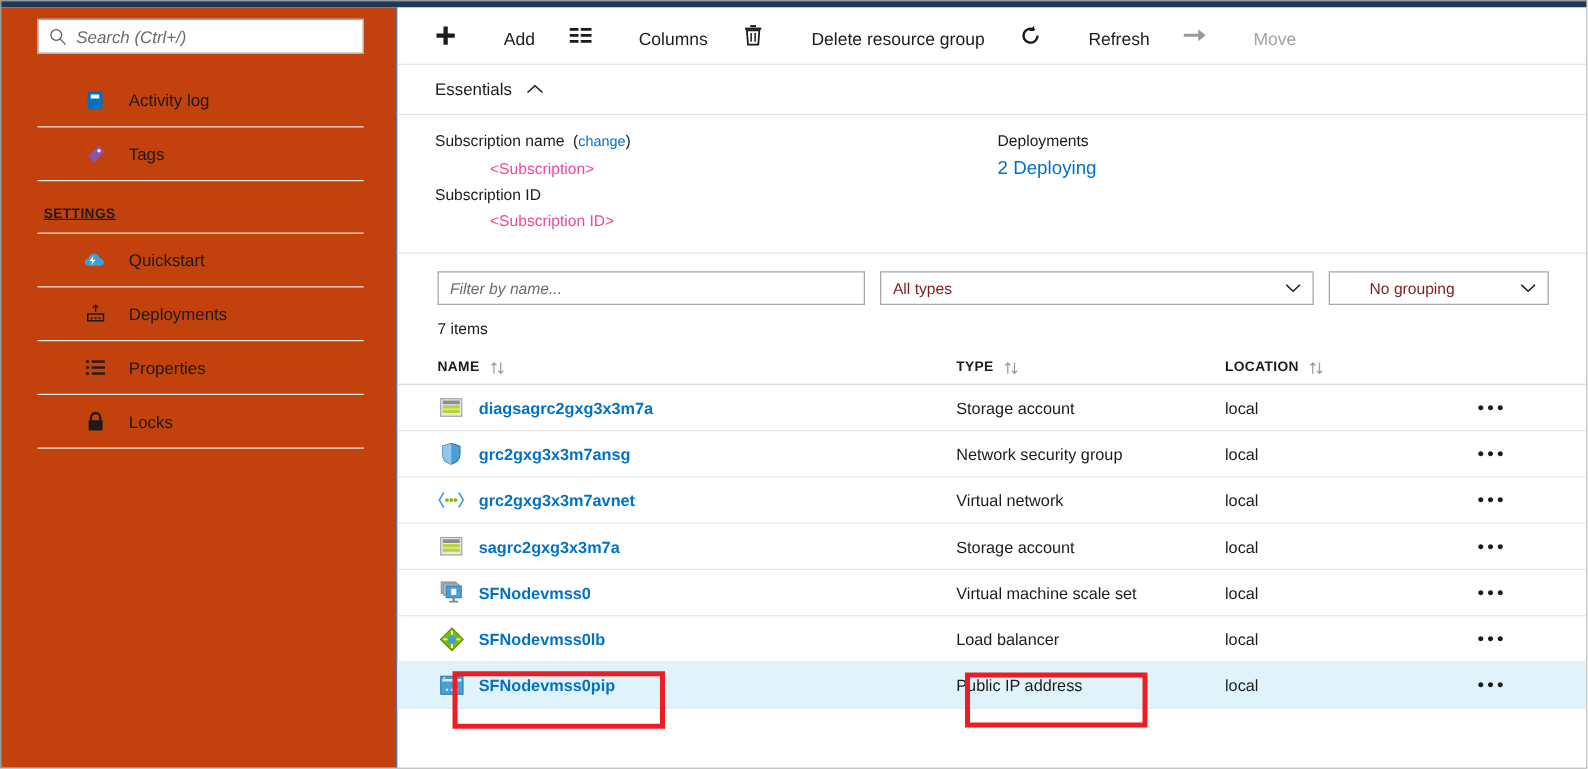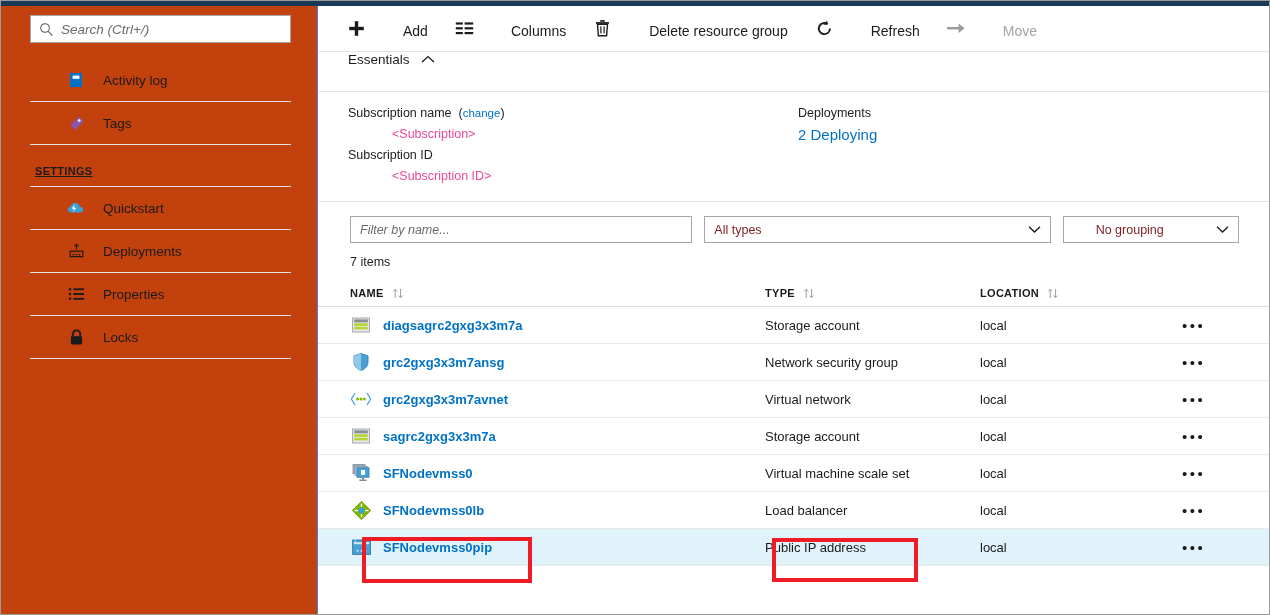--- a/index.html
+++ b/index.html
@@ -154,20 +154,21 @@
     color: #1b1b1b;
   }
   .tb-btn.disabled .tb-lbl { color: #a3a3a3; }
 
   .essentials {
     flex: 0 0 auto;
   }
   .ess-head {
     height: 40px;
     display: flex;
+    align-items: center;
     padding-left: 30px;
     border-bottom: 1px solid #e4e4e4;
     box-sizing: border-box;
   }
   .ess-head .ess-title {
     font-size: 13.5px;
     color: #1b1b1b;
     margin-right: 11px;
   }
   .ess-body {

